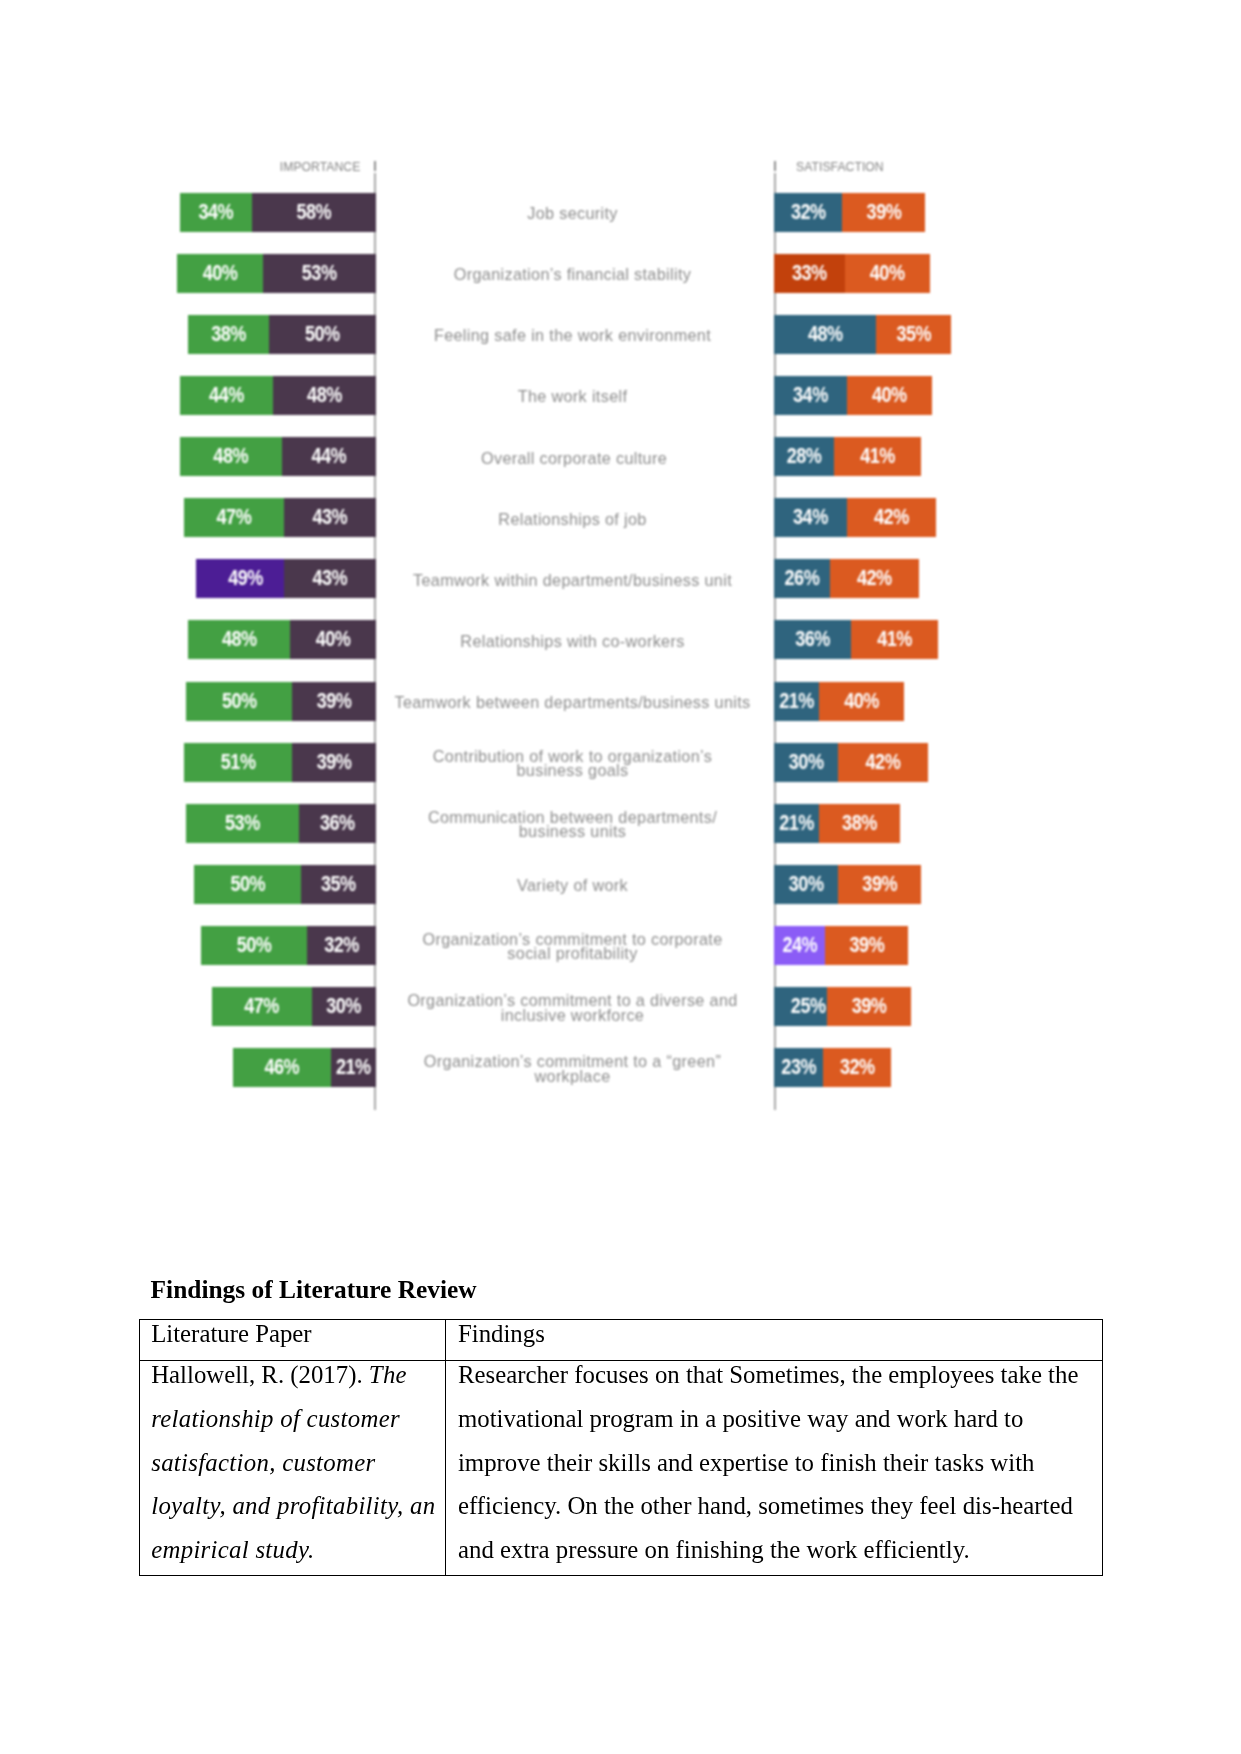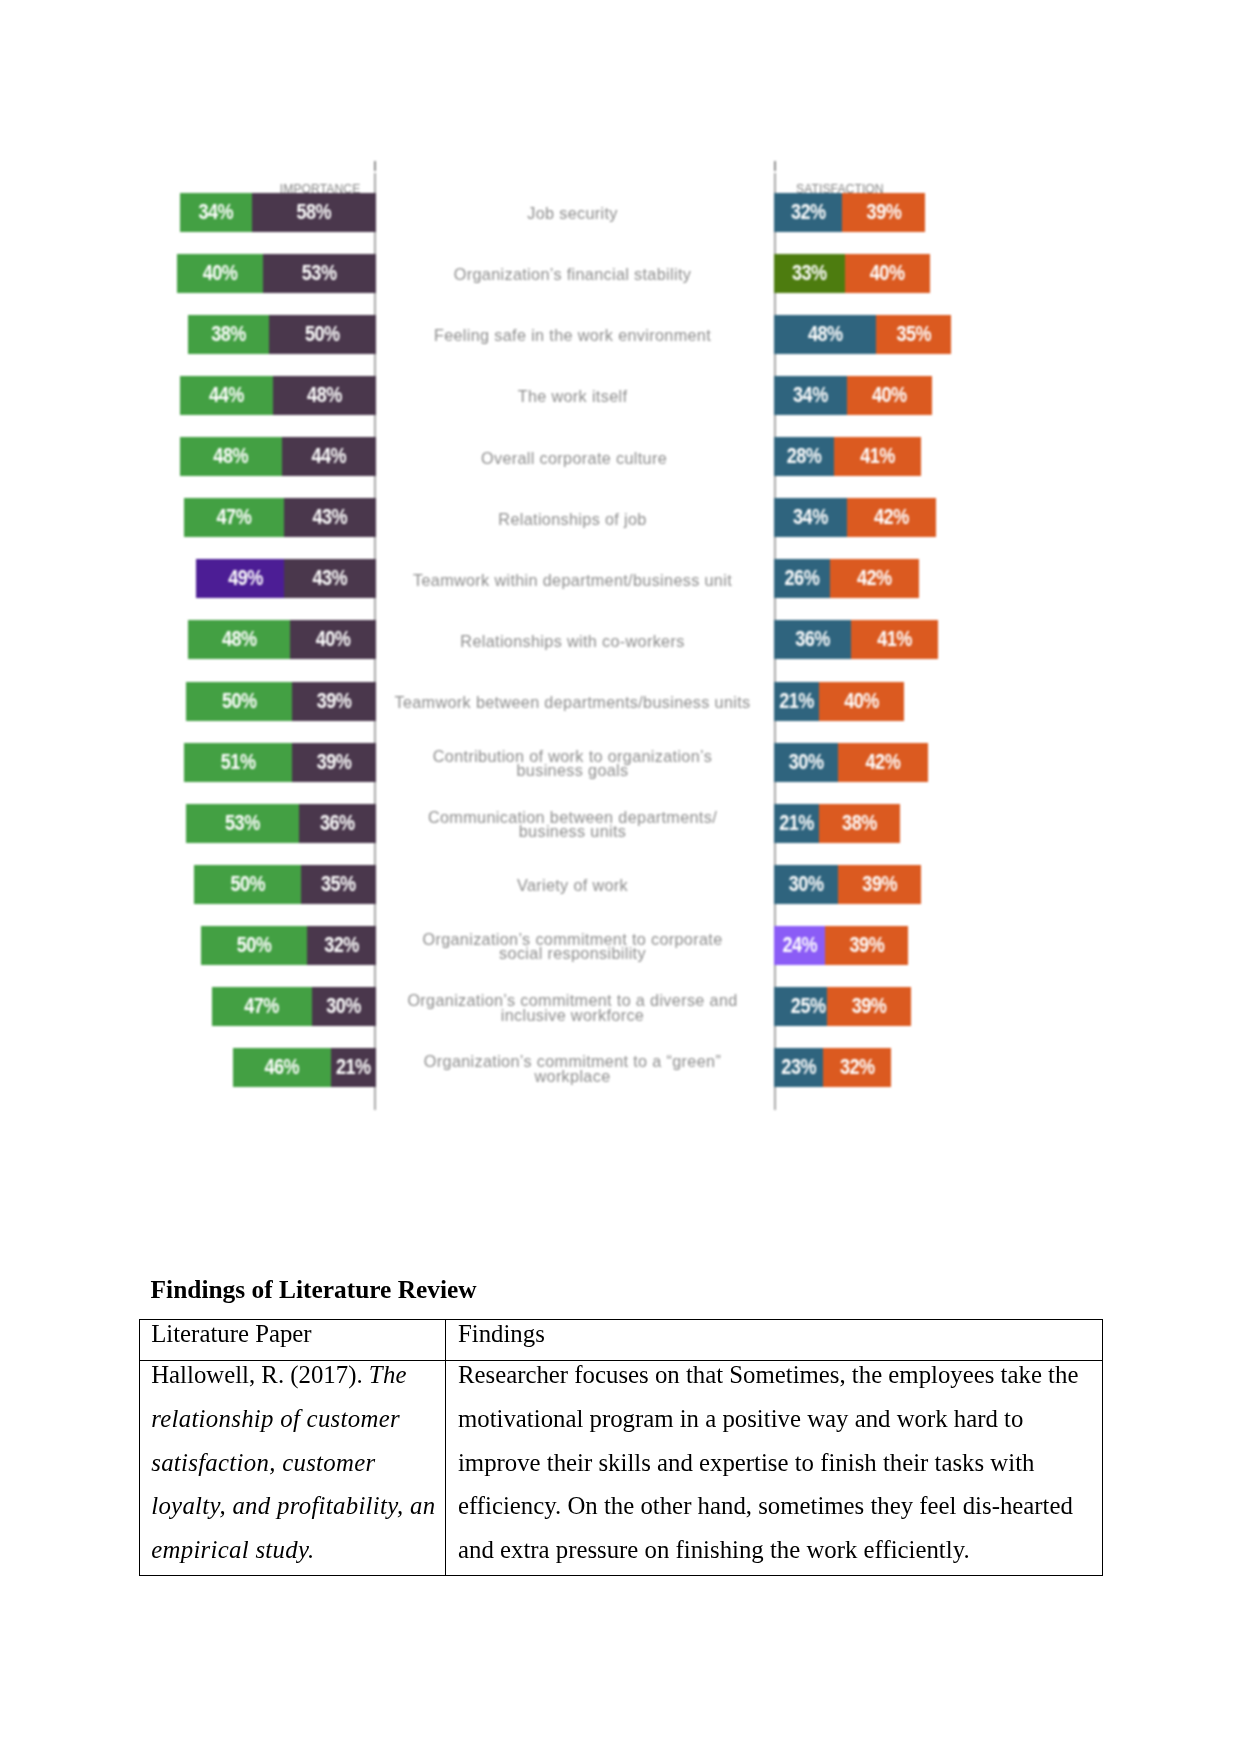--- a/index.html
+++ b/index.html
@@ -11,21 +11,20 @@
     position:relative;overflow:hidden;
   }
   .page{position:absolute;left:0;top:0;width:1241px;height:1754px;}
 
   
   .chart{position:absolute;left:150px;top:150px;width:840px;height:975px;filter:blur(0.8px);}
   .axis-label{
     position:absolute;font-family:"Liberation Sans",sans-serif;
     font-size:12.2px;letter-spacing:0.05px;color:#848484;white-space:nowrap;
     line-height:12.2px;
-    margin-top:22px;
   }
   .axis-line{position:absolute;width:2.1px;background:#a9a9a9;}
   .axis-tick{position:absolute;width:2.1px;height:10px;background:#8f8f8f;}
   .row{position:absolute;left:0;height:39px;}
   .bar{position:absolute;top:0;height:39px;display:flex;align-items:center;justify-content:center;}
   .bar span{
     font-family:"Liberation Sans",sans-serif;font-weight:bold;font-size:18.1px;
     color:#ffffff;letter-spacing:-0.52px;display:block;
     transform:scaleY(1.2);transform-origin:center center;
   }
@@ -89,21 +88,21 @@
           </div>
         </div>
         <div class="row" style="top:103.72px;width:840px">
           <div class="bar" style="left:27.417000000000016px;width:85.24px;background:#43a043">
             <span>40%</span>
           </div>
           <div class="bar" style="left:112.65700000000001px;width:112.94299999999998px;background:#4a374c">
             <span>53%</span>
           </div>
           <div class="cat" style="left:232.5px;width:380px;top:1.1px"><i>Organization’s financial stability</i></div>
-          <div class="bar" style="left:624.2px;width:70.323px;background:#4d7c0f">
+          <div class="bar" style="left:624.2px;width:70.323px;background:#c2410c">
             <span>33%</span>
           </div>
           <div class="bar" style="left:694.523px;width:85.24px;background:#db5a20">
             <span>40%</span>
           </div>
         </div>
         <div class="row" style="top:164.84px;width:840px">
           <div class="bar" style="left:38.07200000000002px;width:80.978px;background:#43a043">
             <span>38%</span>
           </div>
@@ -256,21 +255,21 @@
           </div>
         </div>
         <div class="row" style="top:776.04px;width:840px">
           <div class="bar" style="left:50.85800000000003px;width:106.54999999999998px;background:#43a043">
             <span>50%</span>
           </div>
           <div class="bar" style="left:157.40800000000002px;width:68.192px;background:#4a374c">
             <span>32%</span>
           </div>
           <div class="cat" style="left:232.5px;width:380px;top:0.9px"><i>Organization’s commitment to corporate
-social responsibility</i></div>
+social profitability</i></div>
           <div class="bar" style="left:624.2px;width:51.14399999999999px;background:#8b5cf6">
             <span>24%</span>
           </div>
           <div class="bar" style="left:675.344px;width:83.109px;background:#db5a20">
             <span>39%</span>
           </div>
         </div>
         <div class="row" style="top:837.16px;width:840px">
           <div class="bar" style="left:61.51300000000002px;width:100.157px;background:#43a043">
             <span>47%</span>

